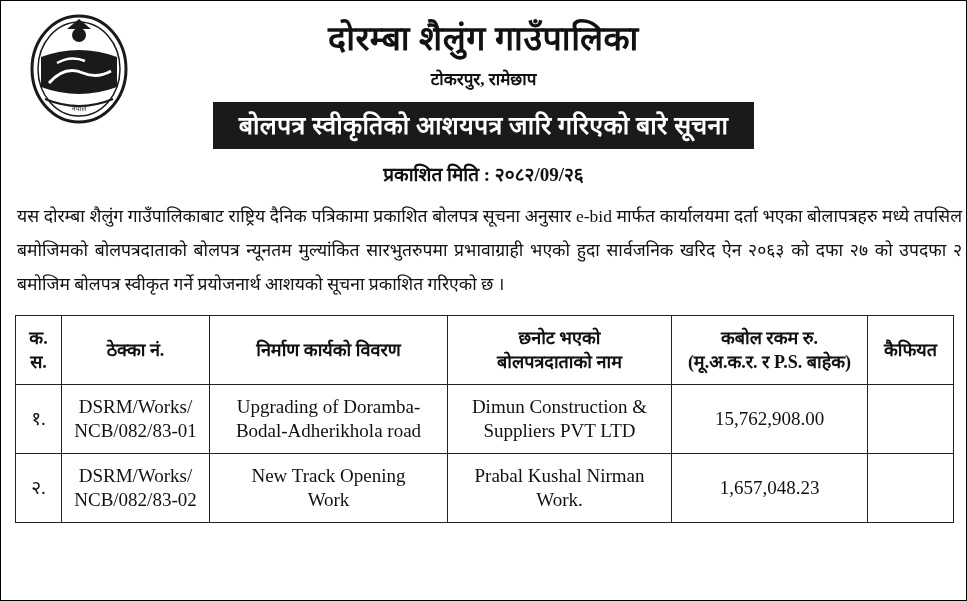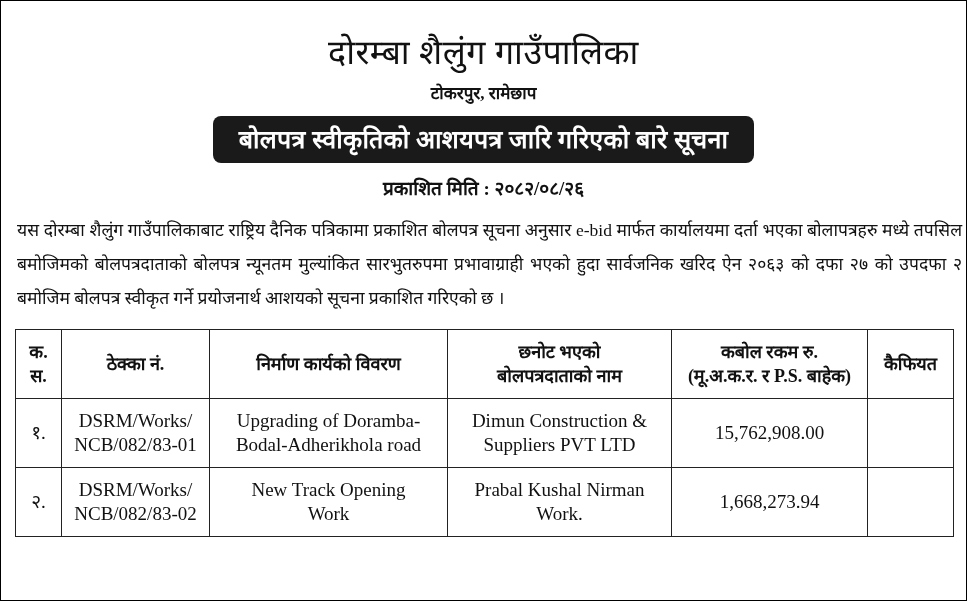--- a/index.html
+++ b/index.html
@@ -33,24 +33,24 @@
     position: absolute;
     left: 26px;
     top: 12px;
     width: 104px;
     height: 112px;
   }
   .emblem svg { display: block; }
 
   .org-title-1 {
     font-size: 34px;
-    font-weight: normal;
+    font-weight: bold;
     letter-spacing: 0.5px;
     line-height: 1.15;
-    margin-top: 22px;
+    margin-top: 8px;
   }
   .org-title-2 {
     font-size: 30px;
     font-weight: bold;
     line-height: 1.2;
     margin-top: 2px;
   }
   .org-sub-1 {
     font-size: 17px;
     font-weight: bold;
@@ -68,21 +68,20 @@
     margin-top: 12px;
   }
   .notice-band {
     background: #1a1a1a;
     color: #ffffff;
     font-size: 25px;
     font-weight: bold;
     padding: 5px 26px 8px 26px;
     letter-spacing: 0.3px;
     white-space: nowrap;
-    border-radius: 8px;
   }
   .pub-date {
     text-align: center;
     font-size: 19px;
     font-weight: bold;
     margin-top: 12px;
   }
 
   
   .body-text {
@@ -148,29 +147,42 @@
 
   .cell-line { display: block; }
 </style>
 </head>
 <body>
 
 <div class="page">
 
   <div class="header">
 
+    <div class="emblem">
+      <svg viewBox="0 0 104 112" width="104" height="112" aria-hidden="true">
+        <ellipse cx="52" cy="56" rx="47" ry="53" fill="#ffffff" stroke="#1a1a1a" stroke-width="3"></ellipse>
+        <ellipse cx="52" cy="56" rx="41" ry="47" fill="#ffffff" stroke="#1a1a1a" stroke-width="1.5"></ellipse>
+        <path d="M14 44 Q52 30 90 44 L90 74 Q52 88 14 74 Z" fill="#1a1a1a"></path>
+        <path d="M22 70 Q38 52 56 60 Q70 66 84 58" fill="none" stroke="#ffffff" stroke-width="3"></path>
+        <path d="M30 50 Q44 42 58 48" fill="none" stroke="#ffffff" stroke-width="2.5"></path>
+        <circle cx="52" cy="22" r="7" fill="#1a1a1a"></circle>
+        <path d="M40 16 L52 6 L64 16 Z" fill="#1a1a1a"></path>
+        <path d="M18 86 Q52 100 86 86" fill="none" stroke="#1a1a1a" stroke-width="2"></path>
+        <text x="52" y="98" font-size="7" text-anchor="middle" fill="#1a1a1a" font-family="DejaVu Sans, sans-serif">नेपाल</text>
+      </svg>
+    </div>
 
     <div class="org-title-1">दोरम्बा शैलुंग गाउँपालिका</div>
     <div class="org-sub-1">टोकरपुर, रामेछाप</div>
 
     <div class="notice-band-wrap">
       <div class="notice-band">बोलपत्र स्वीकृतिको आशयपत्र जारि गरिएको बारे सूचना</div>
     </div>
 
-    <div class="pub-date">प्रकाशित मिति : २०८२/०८/२६</div>
+    <div class="pub-date">प्रकाशित मिति : २०८२/09/२६</div>
   </div>
 
 
   <div class="body-text">यस दोरम्बा शैलुंग गाउँपालिकाबाट राष्ट्रिय दैनिक पत्रिकामा प्रकाशित बोलपत्र सूचना अनुसार e-bid मार्फत कार्यालयमा दर्ता भएका बोलापत्रहरु मध्ये तपसिल बमोजिमको बोलपत्रदाताको बोलपत्र न्यूनतम मुल्यांकित सारभुतरुपमा प्रभावाग्राही भएको हुदा सार्वजनिक खरिद ऐन २०६३ को दफा २७ को उपदफा २ बमोजिम बोलपत्र स्वीकृत गर्ने प्रयोजनार्थ आशयको सूचना प्रकाशित गरिएको छ ।</div>
 
   <div class="table-wrap">
     <table class="notice-table">
       <colgroup>
         <col class="col-sn">
         <col class="col-ctr">
@@ -223,20 +235,20 @@
             <span class="cell-line">NCB/082/83-02</span>
           </td>
           <td>
             <span class="cell-line">New Track Opening</span>
             <span class="cell-line">Work</span>
           </td>
           <td>
             <span class="cell-line">Prabal Kushal Nirman</span>
             <span class="cell-line">Work.</span>
           </td>
-          <td>1,668,273.94</td>
+          <td>1,657,048.23</td>
           <td></td>
         </tr>
       </tbody>
     </table>
   </div>
 
 </div>
 
 </body></html>

